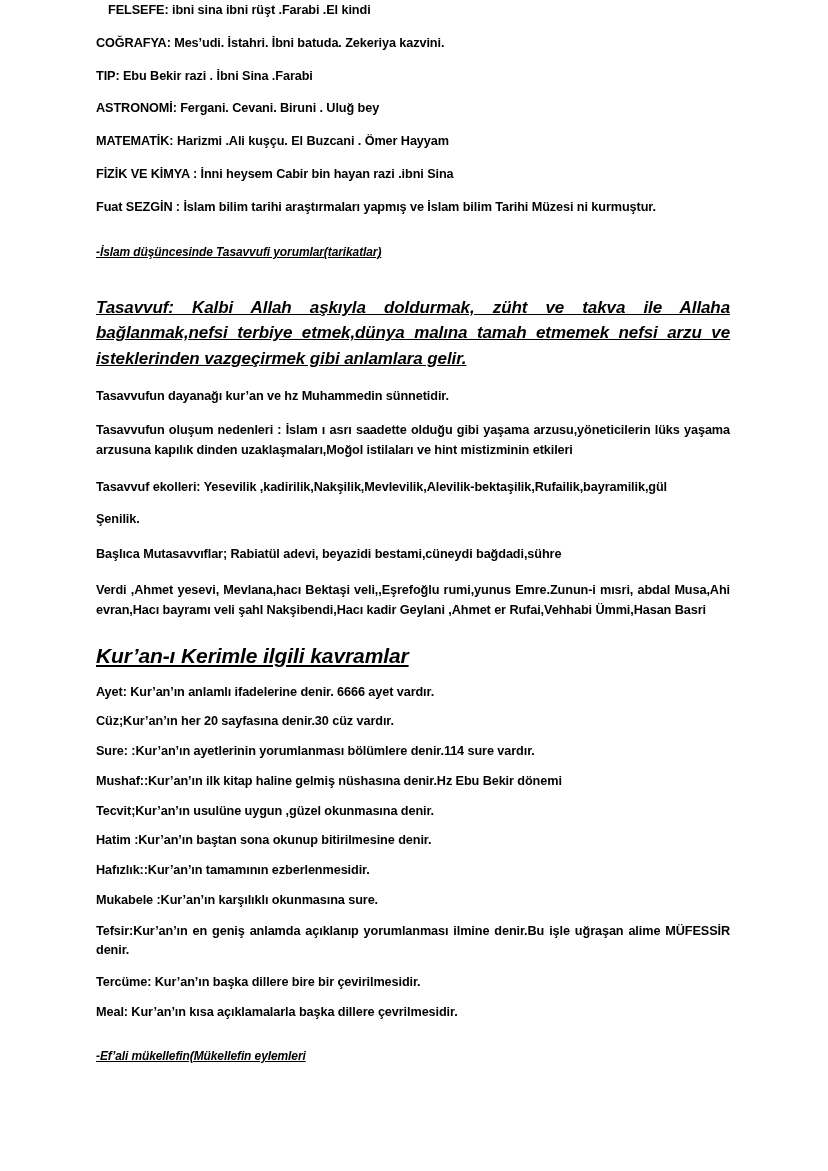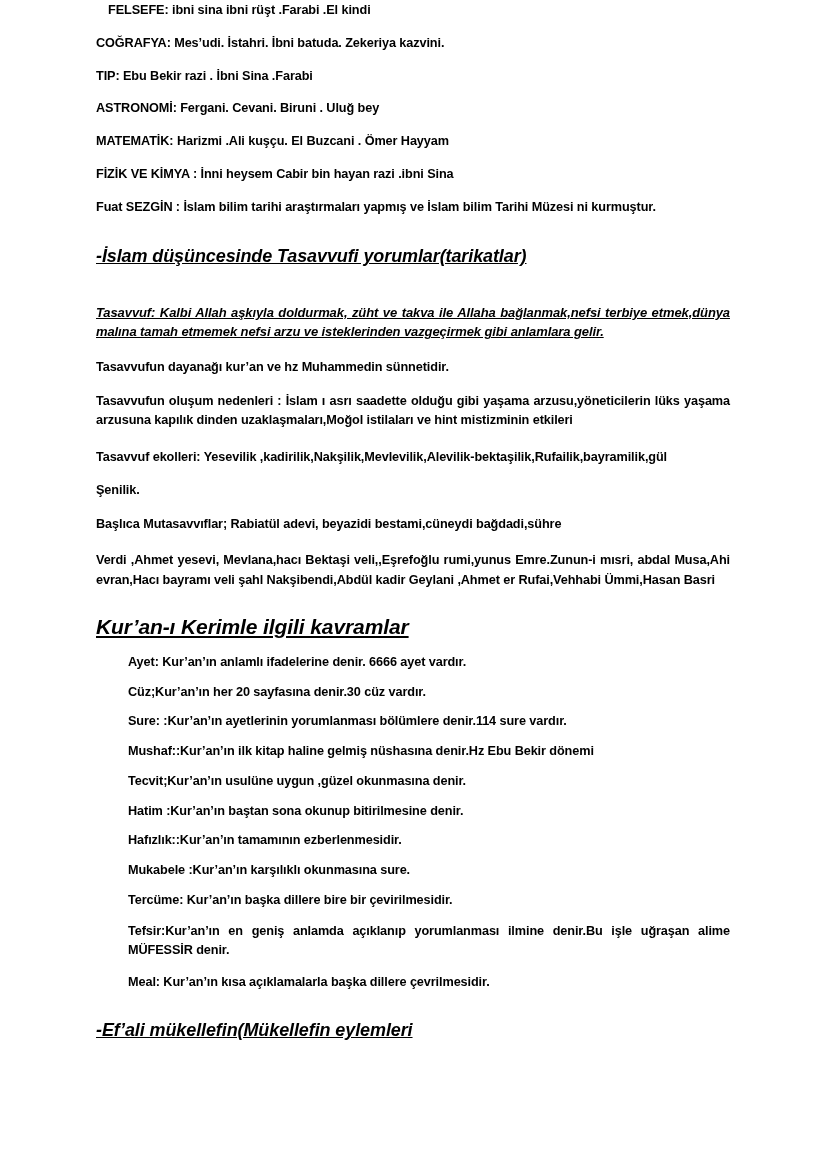--- a/index.html
+++ b/index.html
@@ -33,47 +33,46 @@
     text-align: justify;
     margin-bottom: 16px;
     letter-spacing: -0.1px;
   }
   .para.first {
     margin-top: 2px;
     margin-left: 12px;
   }
   .para.tight {
     margin-bottom: 13px;
-    margin-left: 32px;
   }
   .para.justify-full {
     text-align: justify;
     text-align-last: left;
   }
   .heading {
-    font-size: 18px;
+    font-size: 12px;
     font-weight: bold;
     font-style: italic;
     text-decoration: underline;
     line-height: 1.3;
     margin-top: 30px;
     margin-bottom: 16px;
     letter-spacing: -0.1px;
   }
   .heading.h2 {
     font-size: 21px;
     margin-top: 22px;
     margin-bottom: 14px;
   }
   .heading.last {
     margin-top: 28px;
     margin-bottom: 0;
   }
   .tasavvuf-def {
-    font-size: 13px;
+    font-size: 17px;
     font-weight: bold;
     font-style: italic;
     text-decoration: underline;
     line-height: 1.5;
     text-align: justify;
     text-align-last: left;
     margin-bottom: 17px;
     letter-spacing: -0.1px;
     margin-top: 34px;
   }
@@ -97,31 +96,31 @@
 
   <h2 class="heading"><span>-İslam düşüncesinde Tasavvufi yorumlar(tarikatlar)</span></h2>
 
   <p class="tasavvuf-def">Tasavvuf: Kalbi Allah aşkıyla doldurmak, züht ve takva ile Allaha bağlanmak,nefsi terbiye etmek,dünya malına tamah etmemek nefsi arzu ve isteklerinden vazgeçirmek gibi anlamlara gelir.</p>
 
   <p class="para">Tasavvufun dayanağı kur’an ve hz Muhammedin sünnetidir.</p>
   <p class="para justify-full spaced gap-md"> Tasavvufun oluşum nedenleri : İslam ı asrı saadette olduğu gibi yaşama arzusu,yöneticilerin lüks yaşama arzusuna kapılık dinden uzaklaşmaları,Moğol istilaları ve hint  mistizminin  etkileri</p>
   <p class="para"> Tasavvuf ekolleri: Yesevilik ,kadirilik,Nakşilik,Mevlevilik,Alevilik-bektaşilik,Rufailik,bayramilik,gül</p>
   <p class="para gap-md">Şenilik.</p>
   <p class="para gap-md">Başlıca Mutasavvıflar; Rabiatül adevi, beyazidi bestami,cüneydi bağdadi,sühre</p>
-  <p class="para justify-full spaced">Verdi ,Ahmet yesevi, Mevlana,hacı Bektaşi veli,,Eşrefoğlu rumi,yunus Emre.Zunun-i mısri, abdal Musa,Ahi evran,Hacı bayramı veli şahl Nakşibendi,Abdül kadir Geylani ,Ahmet er Rufai,Vehhabi Ümmi,Hasan Basri</p>
+  <p class="para justify-full spaced">Verdi ,Ahmet yesevi, Mevlana,hacı Bektaşi veli,,Eşrefoğlu rumi,yunus Emre.Zunun-i mısri, abdal Musa,Ahi evran,Hacı bayramı veli şahl Nakşibendi,Hacı kadir Geylani ,Ahmet er Rufai,Vehhabi Ümmi,Hasan Basri</p>
 
   <h2 class="heading h2"><span>Kur’an-ı Kerimle ilgili kavramlar</span></h2>
 
   <p class="para tight">Ayet: Kur’an’ın  anlamlı ifadelerine denir. 6666 ayet vardır.</p>
   <p class="para tight">Cüz;Kur’an’ın her 20 sayfasına denir.30 cüz vardır.</p>
   <p class="para tight">Sure: :Kur’an’ın ayetlerinin yorumlanması bölümlere denir.114 sure vardır.</p>
   <p class="para tight">Mushaf::Kur’an’ın ilk kitap haline gelmiş nüshasına denir.Hz Ebu Bekir dönemi</p>
   <p class="para tight">Tecvit;Kur’an’ın usulüne uygun ,güzel okunmasına denir.</p>
   <p class="para tight">Hatim :Kur’an’ın baştan sona okunup bitirilmesine denir.</p>
   <p class="para tight">Hafızlık::Kur’an’ın tamamının ezberlenmesidir.</p>
   <p class="para tight">Mukabele :Kur’an’ın karşılıklı okunmasına sure.</p>
+  <p class="para justify-full spaced tight">Tefsir:Kur’an’ın en geniş anlamda açıklanıp yorumlanması ilmine denir.Bu işle uğraşan alime MÜFESSİR denir.</p>
   <p class="para tight">Tercüme: Kur’an’ın başka dillere bire bir çevirilmesidir.</p>
-  <p class="para justify-full spaced tight">Tefsir:Kur’an’ın en geniş anlamda açıklanıp yorumlanması ilmine denir.Bu işle uğraşan alime MÜFESSİR denir.</p>
   <p class="para tight">Meal: Kur’an’ın  kısa açıklamalarla başka dillere çevrilmesidir.</p>
 
   <h2 class="heading last"><span>-Ef’ali mükellefin(Mükellefin eylemleri</span></h2>
 
 </div>
 
 </body></html>

